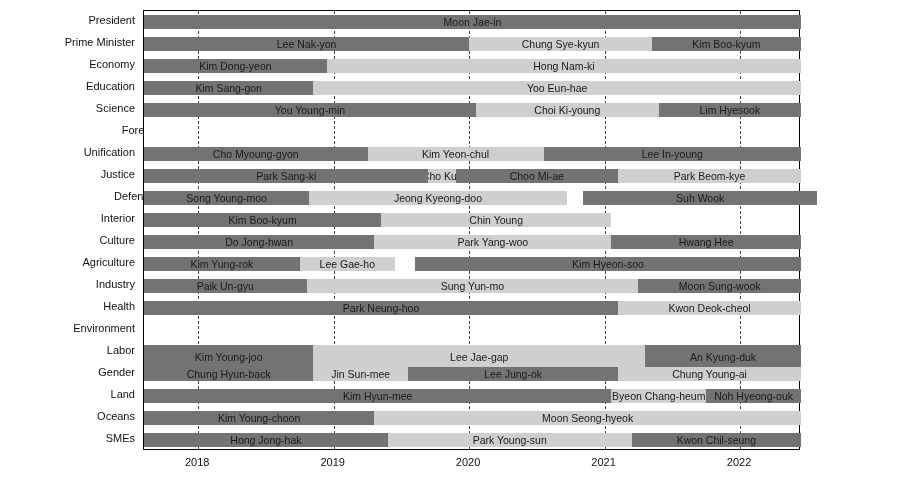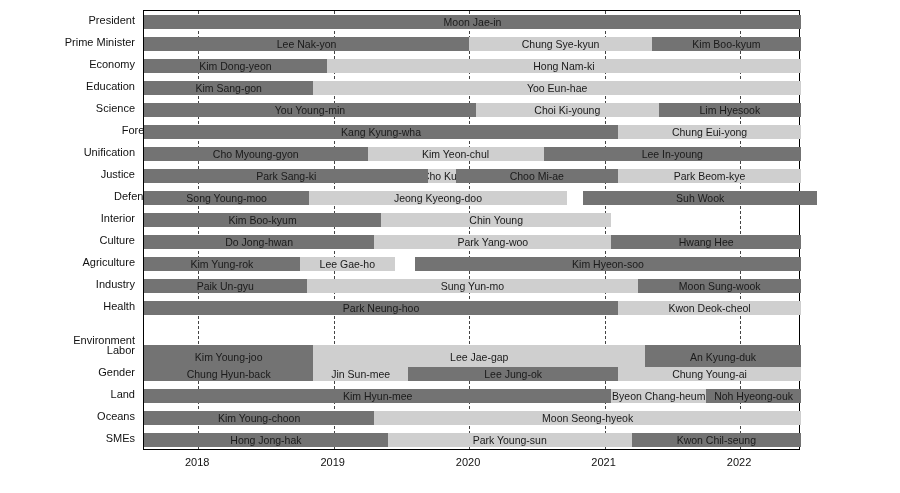--- a/index.html
+++ b/index.html
@@ -100,21 +100,21 @@
       </div>
       <div class="ylabel" style="top: 256px;">
         <span>Agriculture</span>
       </div>
       <div class="ylabel" style="top: 278px;">
         <span>Industry</span>
       </div>
       <div class="ylabel" style="top: 300px;">
         <span>Health</span>
       </div>
-      <div class="ylabel" style="top: 322px; margin-top: 12px;">
+      <div class="ylabel" style="top: 322px;">
         <span>Environment</span>
       </div>
       <div class="ylabel" style="top: 344px;">
         <span>Labor</span>
       </div>
       <div class="ylabel" style="top: 366px;">
         <span>Gender</span>
       </div>
       <div class="ylabel" style="top: 388px;">
         <span>Land</span>
@@ -150,24 +150,20 @@
         </div>
         <div class="row" style="top: 70.18px; height: 13.64px;">
           <div class="seg light" style="left: 0px; width: 169.33px;">Kim Sang-gon</div>
           <div class="seg dark" style="left: 169.33px; width: 487.67px;">Yoo Eun-hae</div>
         </div>
         <div class="row" style="top: 92.18px; height: 13.64px;">
           <div class="seg light" style="left: 0px; width: 331.887px;">You Young-min</div>
           <div class="seg dark" style="left: 331.887px; width: 182.876px;">Choi Ki-young</div>
           <div class="seg light" style="left: 514.763px; width: 142.237px;">Lim Hyesook</div>
         </div>
-        <div class="row" style="top: 114.18px; height: 13.64px;">
-          <div class="seg light" style="left: 0px; width: 474.124px;">Kang Kyung-wha</div>
-          <div class="seg dark" style="left: 474.124px; width: 182.876px;">Chung Eui-yong</div>
-        </div>
         <div class="row" style="top: 136.18px; height: 13.64px;">
           <div class="seg light" style="left: 0px; width: 223.515px;">Cho Myoung-gyon</div>
           <div class="seg dark" style="left: 223.515px; width: 176.103px;">Kim Yeon-chul</div>
           <div class="seg light" style="left: 399.619px; width: 257.381px;">Lee In-young</div>
         </div>
         <div class="row" style="top: 158.18px; height: 13.64px;">
           <div class="seg light" style="left: 0px; width: 284.474px;">Park Sang-ki</div>
           <div class="seg dark" style="left: 284.474px; width: 27.0928px;">Cho Kuk</div>
           <div class="seg light" style="left: 311.567px; width: 162.557px;">Choo Mi-ae</div>
           <div class="seg dark" style="left: 474.124px; width: 182.876px;">Park Beom-kye</div>

